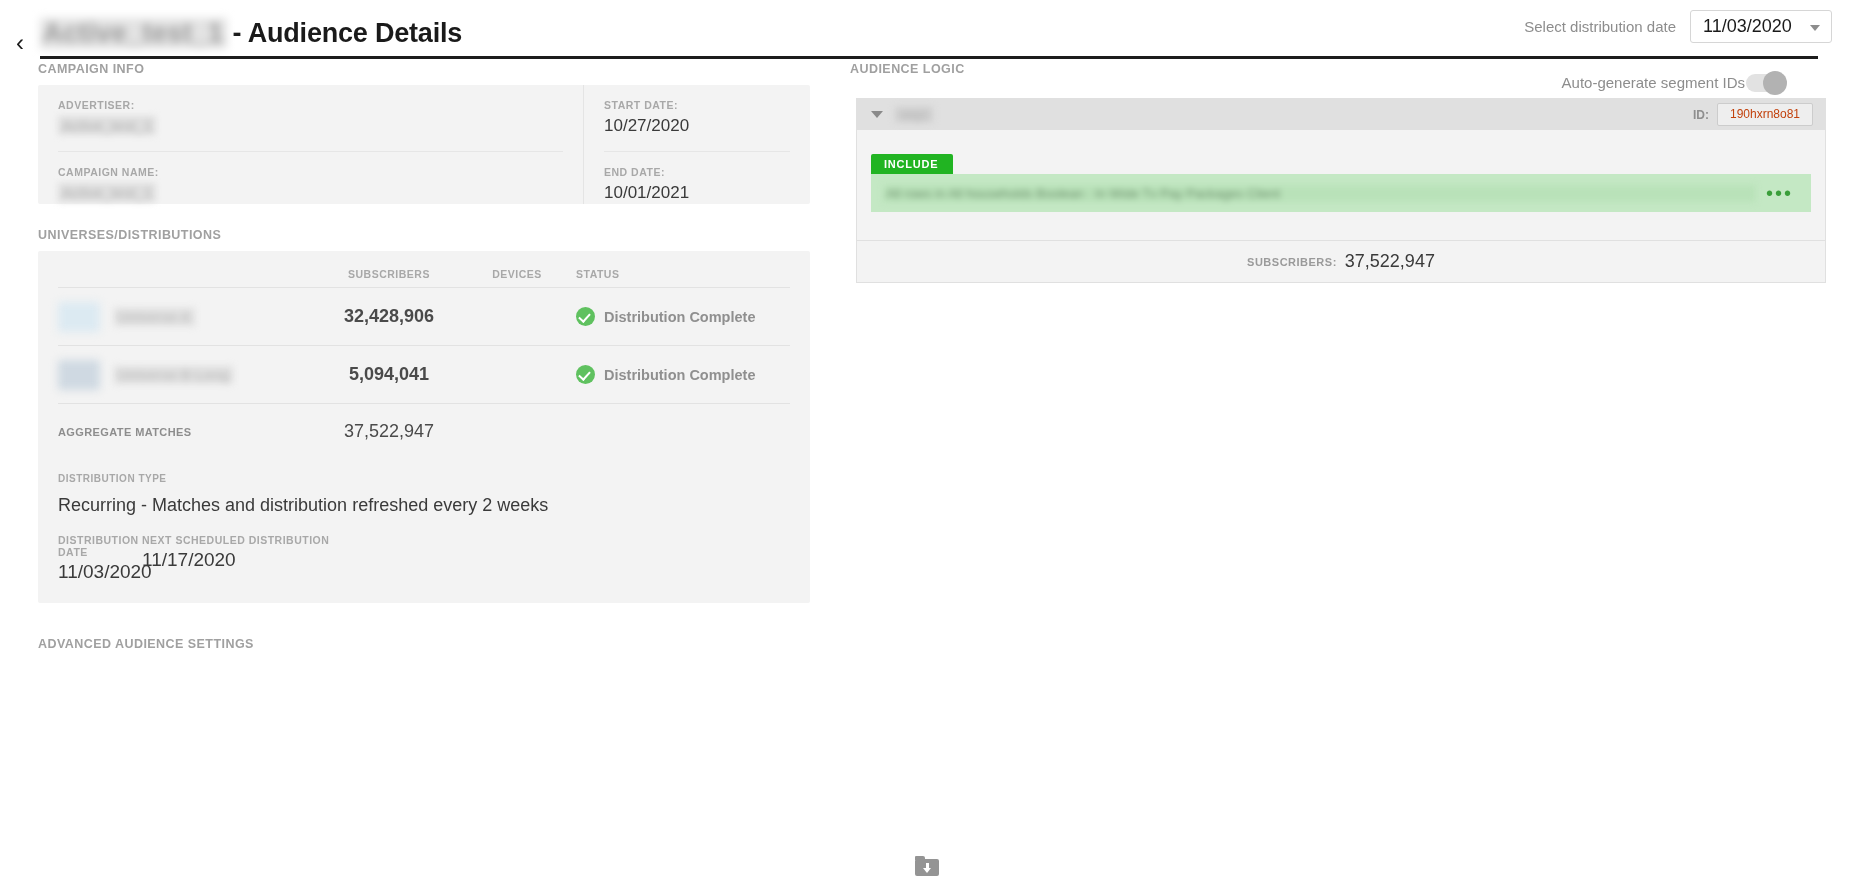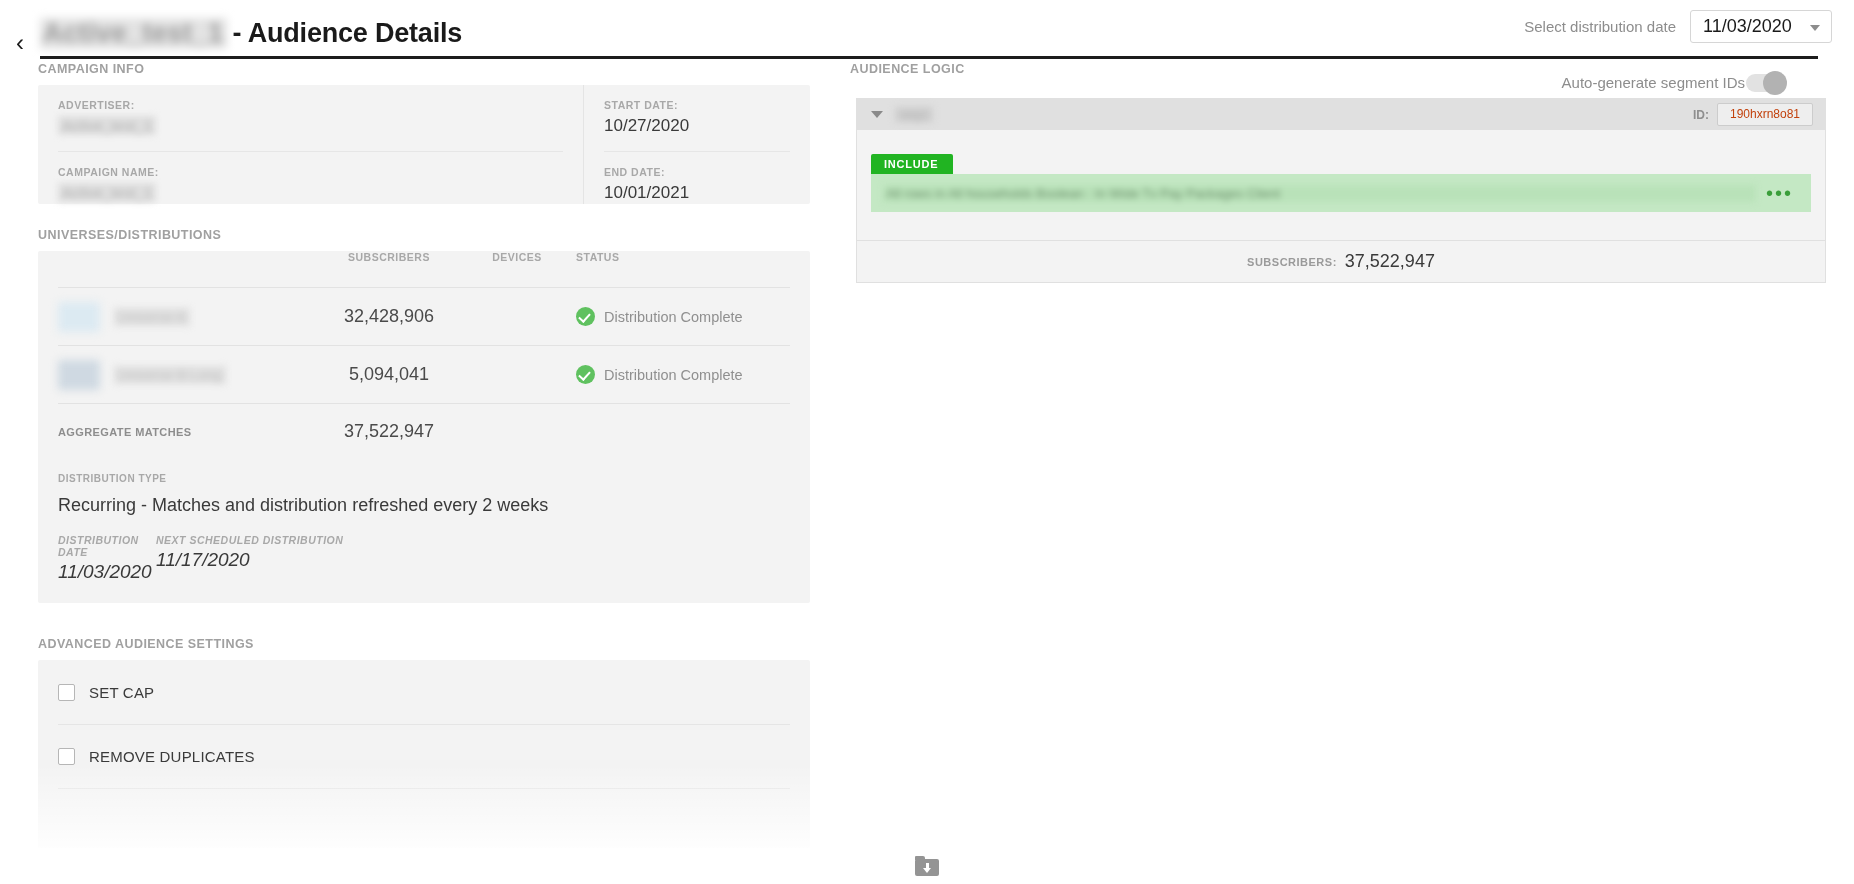--- a/index.html
+++ b/index.html
@@ -157,27 +157,29 @@
     user-select: none;
     border-radius: 1px;
   }
   .redact-lg { font-size: 15px; padding: 1px 4px; }
 
   
   .universe-card { padding: 0 20px; }
   .u-head {
     display: flex;
     height: 36px;
+    align-items: flex-end;
     padding-bottom: 7px;
   }
   .u-row {
     display: flex;
     align-items: center;
     height: 58px;
     border-top: 1px solid #e2e2e2;
+    font-weight: bold;
   }
   .u-c-name   { width: 262px; display:flex; align-items:center; gap:14px;}
   .u-c-subs   { width: 138px; text-align: center; }
   .u-c-dev    { width: 118px; text-align: center; }
   .u-c-status { width: 120px; }
   .u-th {
     font-size: 10.5px;
     font-weight: bold;
     color: #a8a8a8;
     letter-spacing: 0.5px;
@@ -235,23 +237,22 @@
   }
   .agg-val { width: 138px; text-align: center; font-size: 18px; color: #4a4a4a; }
 
   .dist-type-block { padding: 14px 0 4px 0; }
   .dt-key {
     font-size: 10px; font-weight: bold; color: #a8a8a8;
     letter-spacing: 0.5px; margin-bottom: 11px;
   }
   .dt-val { font-size: 18px; color: #3a3a3a; }
   .dist-dates {
-    display: flex; gap: 14px;
+    display: flex; 
     padding: 14px 0 20px 0;
-    font-style: italic;
   }
   .dd-item .dd-key {
     font-size: 10.5px; font-weight: bold; color: #a8a8a8;
     letter-spacing: 0.5px; margin-bottom: 3px;
   }
   .dd-item .dd-val { font-size: 19px; color: #3a3a3a; }
   .dd-item.first { width: 84px; }
 
   
   .adv-card { padding: 0 20px; position: relative; }
@@ -550,31 +551,20 @@
           <div class="dd-val">11/03/2020</div>
         </div>
         <div class="dd-item">
           <div class="dd-key">NEXT SCHEDULED DISTRIBUTION</div>
           <div class="dd-val">11/17/2020</div>
         </div>
       </div>
     </div>
 
     <div class="section-label" style="margin-top:34px;">ADVANCED AUDIENCE SETTINGS</div>
-    <div class="card adv-card">
-      <div class="adv-row">
-        <span class="chk"></span>
-        <span class="adv-label">SET CAP</span>
-      </div>
-      <div class="adv-row">
-        <span class="chk"></span>
-        <span class="adv-label">REMOVE DUPLICATES</span>
-      </div>
-      <div class="adv-row"></div>
-    </div>
 
     <div class="fade-mask"></div>
   </div>
 
   <div class="col-right">
     <div class="section-label">AUDIENCE LOGIC</div>
 
     <div class="toggle-wrap">
       <span class="toggle-label">Auto-generate segment IDs</span>
       <span class="toggle">

